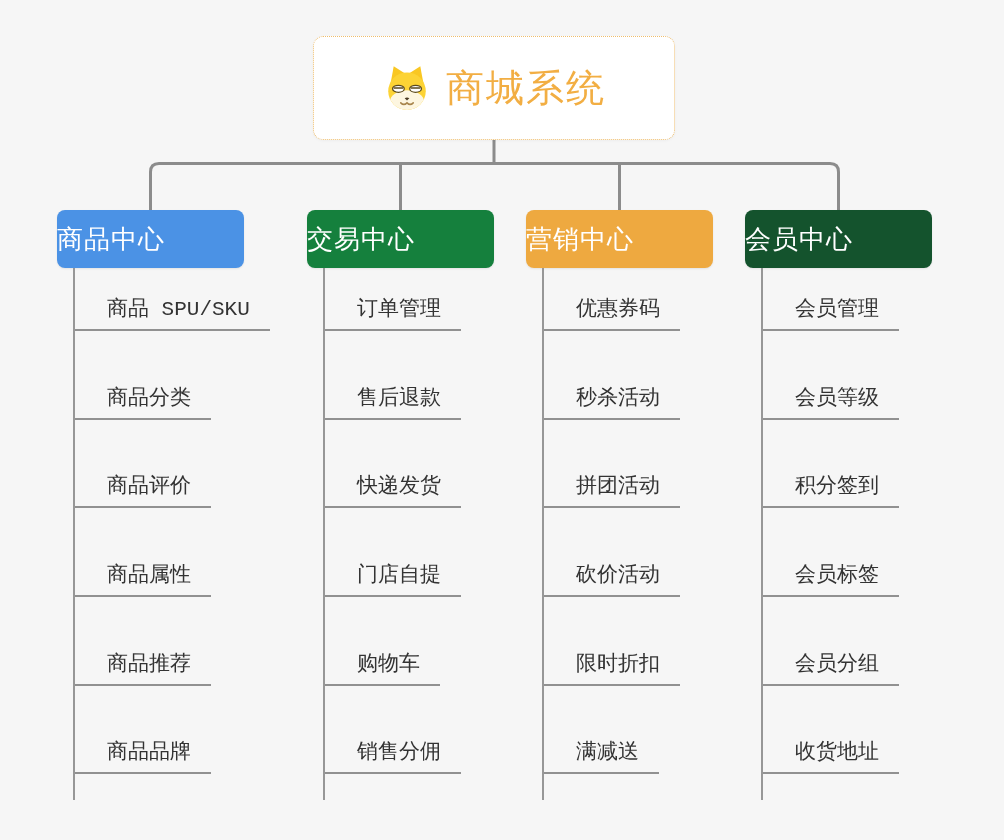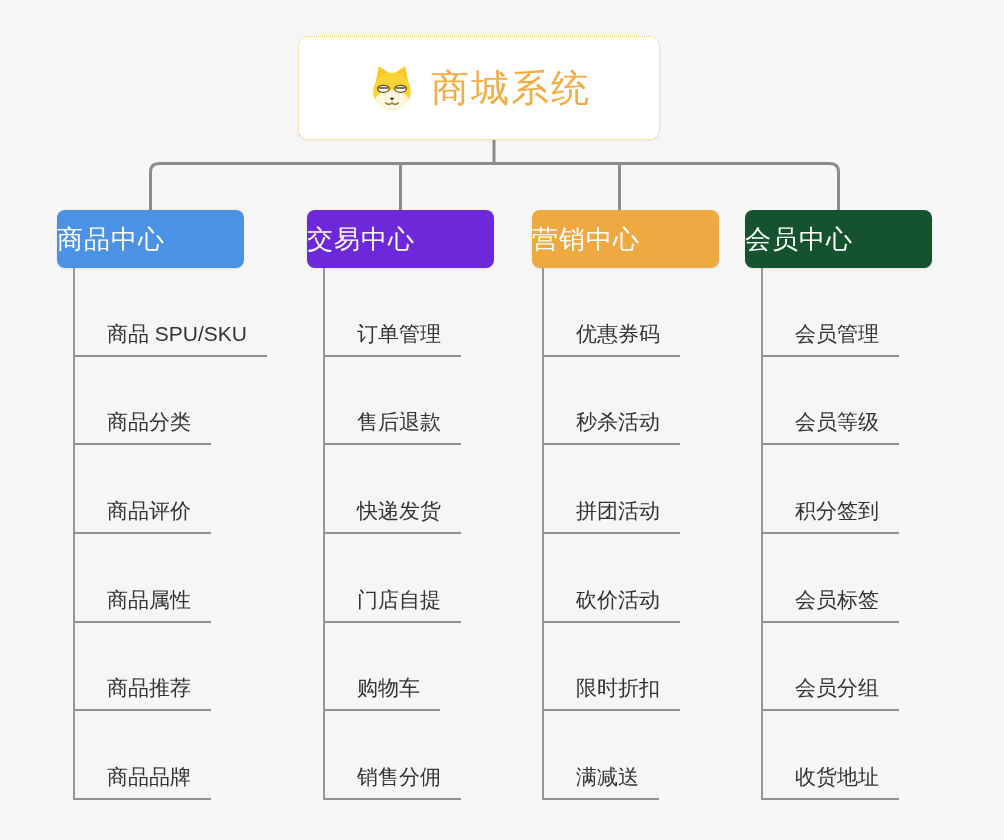--- a/index.html
+++ b/index.html
@@ -18,21 +18,21 @@
   }
   .connectors {
     position: absolute;
     left: 0; top: 0;
     width: 1004px;
     height: 840px;
     pointer-events: none;
   }
   .root-node {
     position: absolute;
-    left: 298px;
+    left: 313px;
     top: 36px;
     width: 362px;
     height: 104px;
     background: #ffffff;
     border: 1px dotted #efbe6e;
     border-radius: 10px;
     box-sizing: border-box;
     display: flex;
     align-items: center;
     justify-content: center;
@@ -85,21 +85,22 @@
     position: absolute;
     left: 0;
     top: 0;
     bottom: 0;
     width: 2px;
     background: #979797;
   }
   .leaf {
     flex: 1;
     display: flex;
-    align-items: flex-end;
+    align-items: center;
+    font-family: Liberation Mono, monospace;
   }
   .leaf-label {
     display: inline-block;
     white-space: nowrap;
     font-size: 21px;
     color: #333333;
     padding: 0 20px 7px 34px;
     border-bottom: 2px solid #919191;
     cursor: pointer;
   }
@@ -162,21 +163,21 @@
       <span class="leaf-label">商品推荐</span>
     </div>
 
     <div class="leaf">
       <span class="leaf-label">商品品牌</span>
     </div>
   </div>
     </div>
 
     <div class="branch" style="left: 307px;">
-      <div class="branch-header" style="background: #6d28d9; font-family: Liberation Serif, serif;">
+      <div class="branch-header" style="background: #15803d; font-family: Liberation Serif, serif;">
         <span class="branch-label">交易中心</span>
       </div>
       <div class="leaves">
     <div class="leaf">
       <span class="leaf-label">订单管理</span>
     </div>
 
     <div class="leaf">
       <span class="leaf-label">售后退款</span>
     </div>
@@ -193,21 +194,21 @@
       <span class="leaf-label">购物车</span>
     </div>
 
     <div class="leaf">
       <span class="leaf-label">销售分佣</span>
     </div>
   </div>
     </div>
 
     <div class="branch" style="left: 526px;">
-      <div class="branch-header" style="background: rgb(238, 169, 64); margin-left: 6px;">
+      <div class="branch-header" style="background: rgb(238, 169, 64);">
         <span class="branch-label">营销中心</span>
       </div>
       <div class="leaves">
     <div class="leaf">
       <span class="leaf-label">优惠券码</span>
     </div>
 
     <div class="leaf">
       <span class="leaf-label">秒杀活动</span>
     </div>

